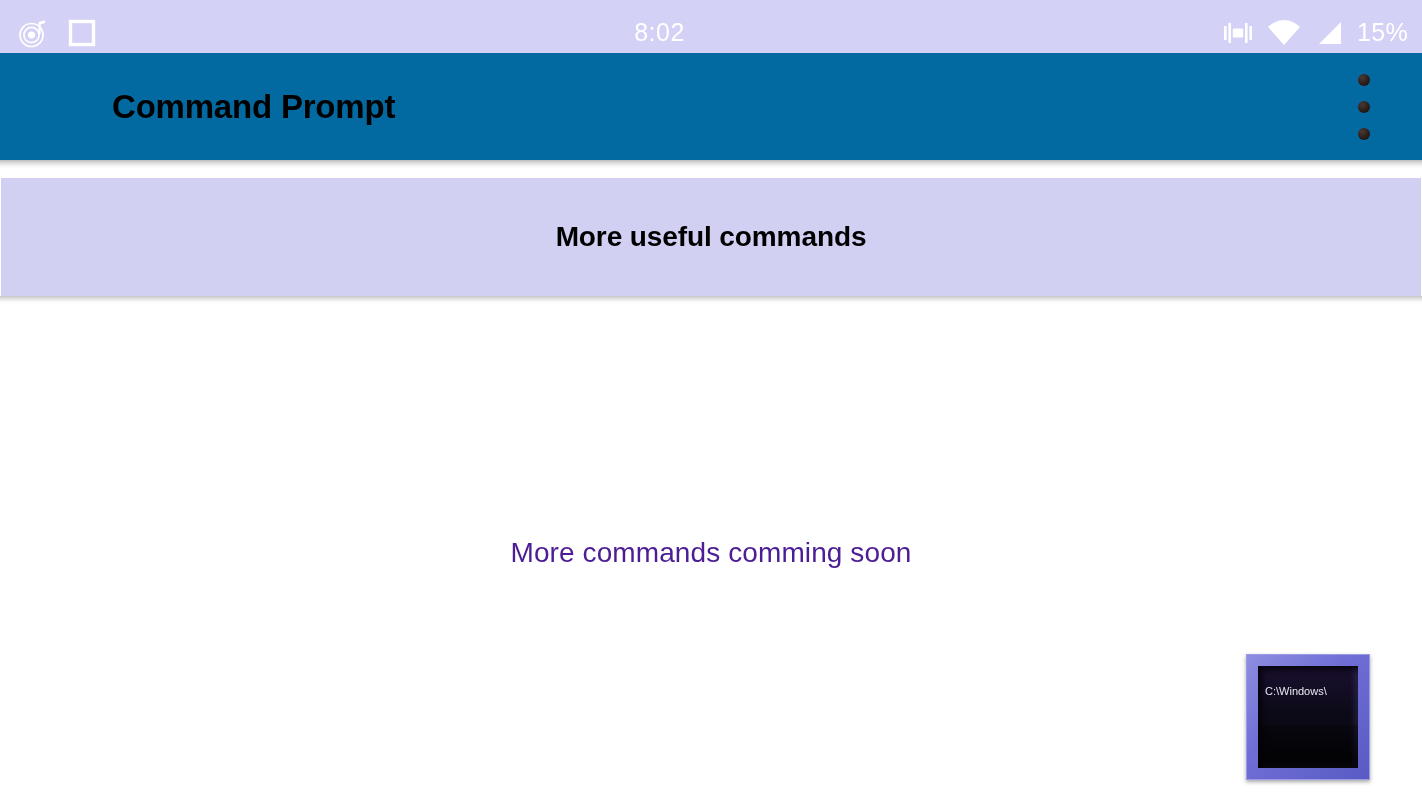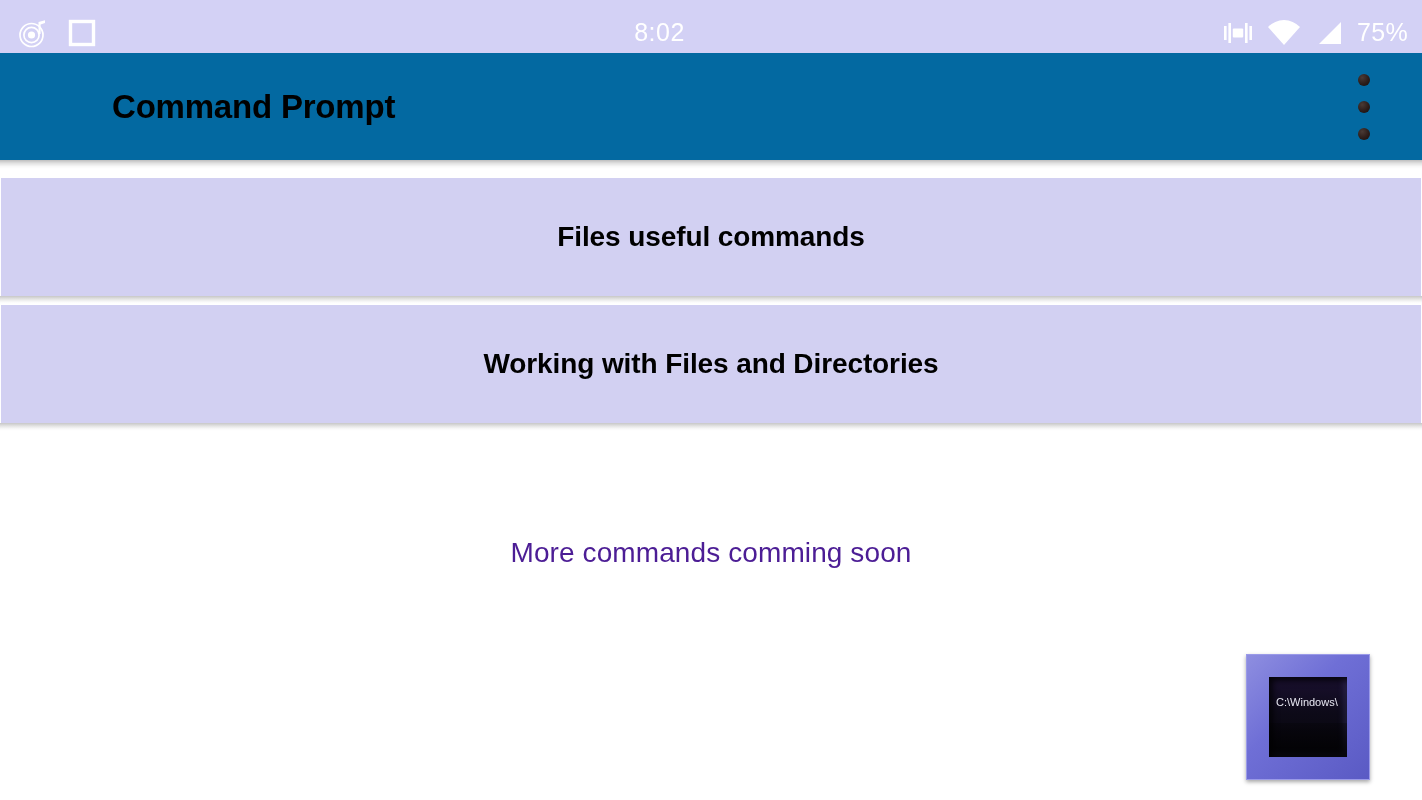--- a/index.html
+++ b/index.html
@@ -158,21 +158,21 @@
     letter-spacing: 0.1px;
   }
 
   
   #cmd-thumb {
     position: absolute;
     left: 1246px; top: 654px;
     width: 124px; height: 126px;
     background: linear-gradient(135deg, #8e8ee0 0%, #6f6fd6 40%, #5a5ac4 100%);
     border: 1px solid #9a9ae8;
-    padding: 22px;
+    padding: 11px;
     box-shadow: 0 2px 4px rgba(0,0,0,0.35);
   }
   #cmd-screen {
     position: relative;
     width: 100%; height: 100%;
     background: #0a0a14;
     background-image:
       linear-gradient(to bottom, #1a1030 0%, #0d0a18 45%, #07060c 100%);
     box-shadow:
       inset 3px 3px 7px rgba(0,0,0,0.9),
@@ -236,41 +236,38 @@
       <span>
         <svg class="sb-icon" width="34" height="26" viewBox="0 0 34 26">
           <path d="M1 7 A 22 22 0 0 1 33 7 L17 25 Z" fill="#ffffff"></path>
         </svg>
       </span>
       <span>
         <svg class="sb-icon" width="28" height="26" viewBox="0 0 28 26">
           <path d="M26 2 L26 24 L4 24 Z" fill="#ffffff"></path>
         </svg>
       </span>
-      <span id="battery-percent">75%</span>
+      <span id="battery-percent">15%</span>
     </div>
 
   </div>
 
   <div id="app-bar">
     <div id="app-title">Command Prompt</div>
     <div id="overflow-menu">
       <span class="dot"></span>
       <span class="dot"></span>
       <span class="dot"></span>
     </div>
   </div>
   <div id="app-bar-shadow"></div>
 
   <div id="card-list">
     <div class="card">
-      <span class="card-label">Files useful commands</span>
-    </div>
-    <div class="card">
-      <span class="card-label">Working with Files and Directories</span>
+      <span class="card-label">More useful commands</span>
     </div>
   </div>
 
   <div id="coming-soon">More commands comming soon</div>
 
   <div id="cmd-thumb">
     <div id="cmd-screen">
       <span id="cmd-path">C:\Windows\</span>
     </div>
   </div>

